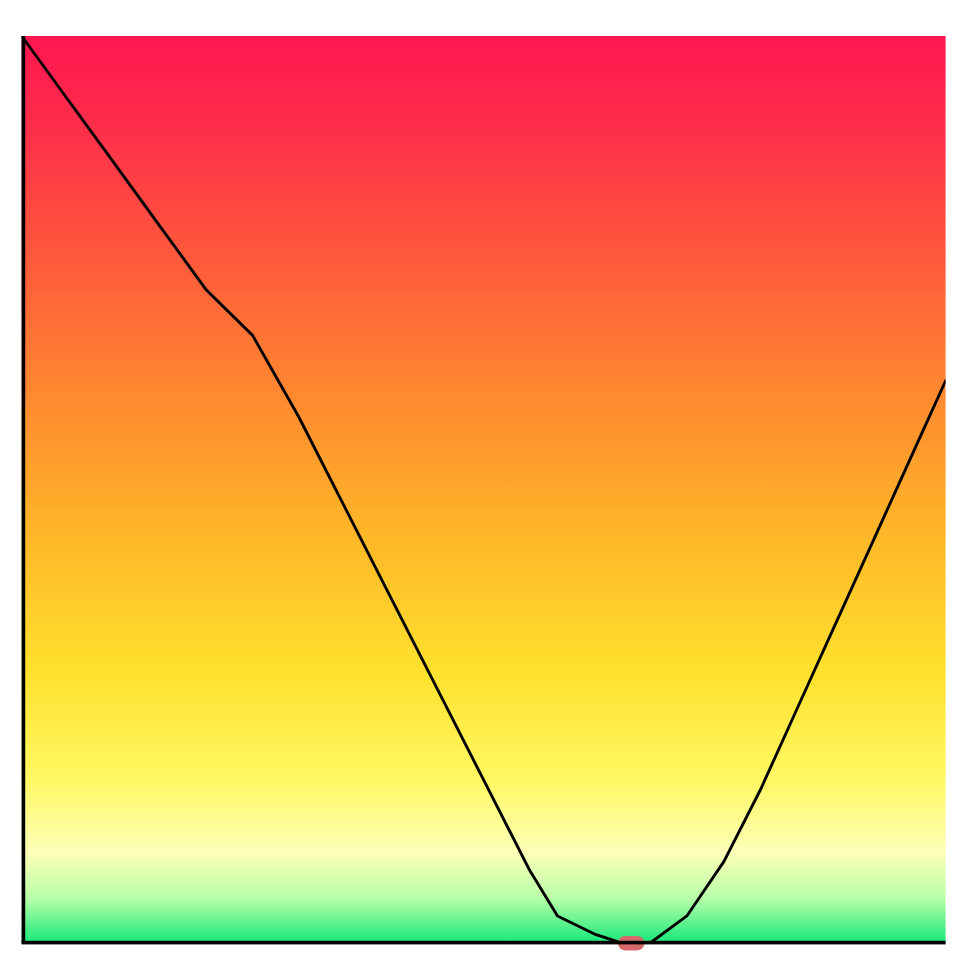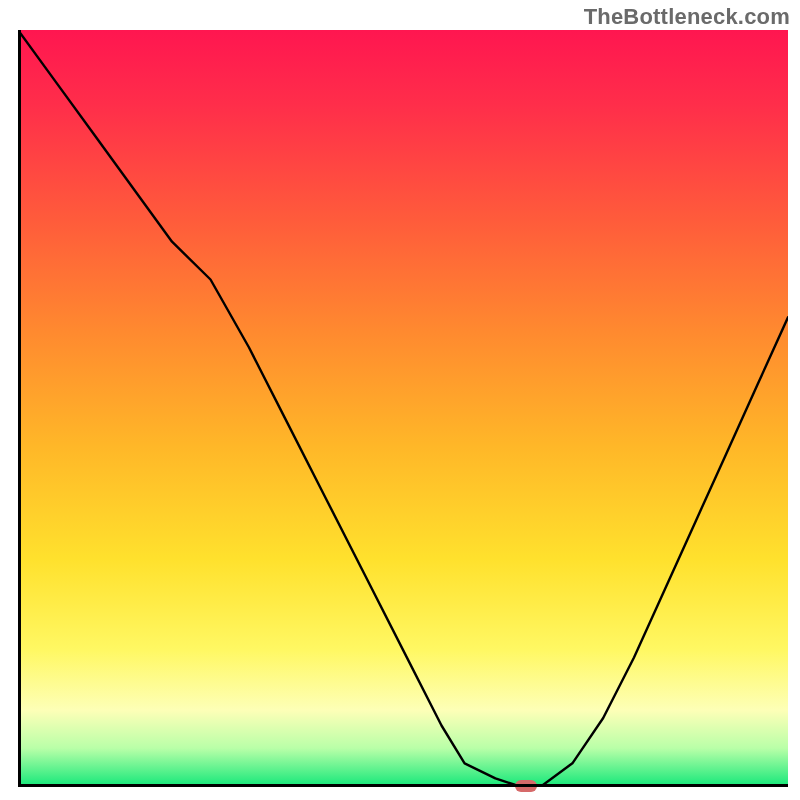--- a/index.html
+++ b/index.html
@@ -86,21 +86,20 @@
     border-radius: 6px;
     background: #d66a6a;
     transform: translate(-50%, -50%);
   }
 </style>
 </head>
 <body>
 
 <div class="container">
 
-  <div class="watermark">TheBottleneck.com</div>
 
   <div class="plot-area">
     <div class="gradient-bg"></div>
 
     <svg class="curve" viewBox="0 0 770 756" preserveAspectRatio="none">
       <path class="line" d="M0.0 0.0 L38.5 52.9 L77.0 105.8 L115.5 158.8 L154.0 211.7 L192.5 249.5 L231.0 317.5 L269.5 393.1 L308.0 468.7 L346.5 544.3 L385.0 619.9 L423.5 695.5 L446.6 733.3 L477.4 748.4 L500.5 756.0 L523.6 756.0 L554.4 733.3 L585.2 688.0 L616.0 627.5 L646.8 559.4 L677.6 491.4 L708.4 423.4 L739.2 355.3 L770.0 287.3"></path>
     </svg>
 
     <div class="marker" style="left: 508.2px; top: 756px;"></div>
   </div>

